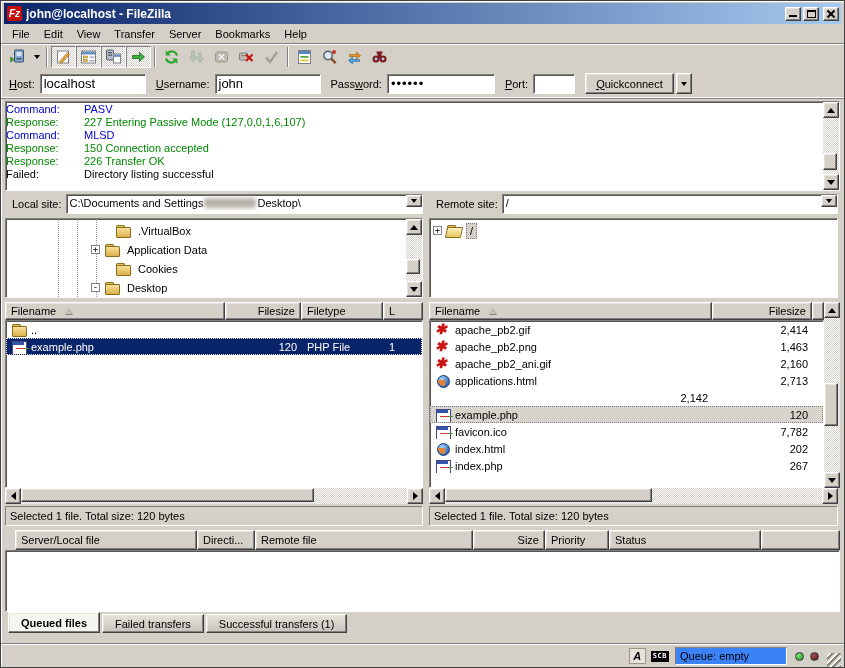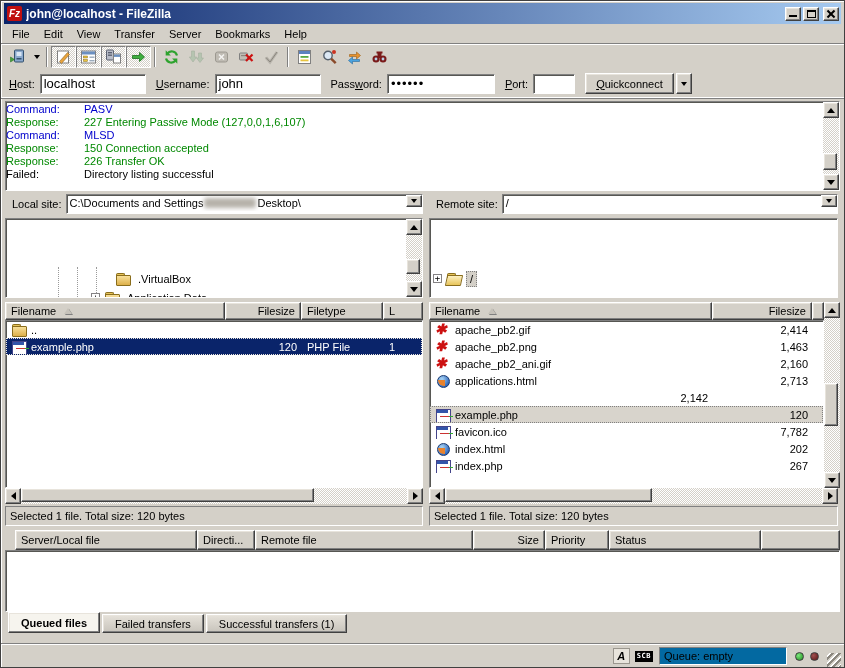--- a/index.html
+++ b/index.html
@@ -71,21 +71,21 @@
   .pane { display:flex; flex-direction:column; }
   .pane-local { width:418px; } .pane-remote { width:409px; }
   .vsplit { width:6px; flex:none; } .hsplit { height:4px; flex:none; }
   .site-row { height:20px; margin-bottom:4px; display:flex; align-items:center; flex:none;padding-left:7px; }
   .site-label { margin-right:4px; white-space:nowrap; }
   .combo { flex:1; height:20px; display:flex; align-items:flex-start; background:#ffffff; }
   .combo-text { flex:1; padding:2px 3px; display:flex; align-items:center; white-space:nowrap; overflow:hidden; }
   .combo-drop { width:16px; margin:0; display:flex; align-items:center; justify-content:center; }
   .redacted { display:inline-block; width:52px; height:10px; background:#b6b2aa; filter:blur(2px); border-radius:2px; margin:0 1px; }
   .tree { height:80px; flex:none; display:flex; background:#fff; overflow:hidden; }
-  .tree-body { flex:1; position:relative; padding-top:2px; overflow:hidden;margin-top:48px; }
+  .tree-body { flex:1; position:relative; padding-top:2px; overflow:hidden; }
   .guide { position:absolute; top:0; bottom:0; width:1px; border-left:1px dotted #9a9a9a; }
   .trow { height:19px; display:flex; align-items:center; position:relative; }
   .indent { width:96px; flex:none; }
   .expander { width:9px; height:9px; flex:none; background:#fff; border:1px solid #848284; font-size:9px; line-height:7px; text-align:center; margin-right:4px; font-family:"DejaVu Sans Mono",monospace; }
   .expander.none { visibility:hidden; }
   .tlabel { padding:1px 3px; white-space:nowrap; }
   .tlabel.tree-sel { background:#d4d0c8; border:1px dotted #808080; }
   
   .list-header { height:18px; flex:none; display:grid; }
   .hcell { display:flex; align-items:center; padding:0 5px; overflow:hidden; white-space:nowrap; }
@@ -120,21 +120,21 @@
   .qbody { height:62px; background:#fff; border:1px solid; border-color:#808080 #fff #fff #808080; box-shadow:inset 1px 1px 0 #575753; }
   .tabs { height:21px; display:flex; align-items:flex-end; padding-left:3px; gap:2px; }
   .tab { height:19px; padding:2px 12px; display:flex; align-items:center; background:linear-gradient(#e6e2da,#c8c4bc); }
   .tab.active { background:#f6f4ee; font-weight:bold; height:21px; }
   .strip { height:10px; flex:none; }
   
   .statusbar { height:25px; flex:none; border-top:1px solid #808080; box-shadow:0 1px 0 #fff inset;
     display:flex; align-items:center; justify-content:flex-end; padding:0 2px 0 6px; }
   .dt-icon { width:17px; height:16px; border:1px solid #9a968e; background:#e8e4dc; display:flex; align-items:center; justify-content:center; font-weight:bold; font-style:italic; font-size:11px; margin-right:5px; }
   .badge { background:#000; color:#fff; font-size:7px; font-weight:bold; padding:2px 2px; line-height:7px; letter-spacing:.5px; margin-right:6px; font-family:"DejaVu Sans Mono",monospace; }
-  .queue-box { width:128px; height:18px; display:flex; align-items:center; padding:0 4px; background:#0369a1;
+  .queue-box { width:112px; height:18px; display:flex; align-items:center; padding:0 4px; background:#3b82f6;
     border:1px solid; border-color:#808080 #ffffff #ffffff #808080; margin-right:8px; }
   .led { width:9px; height:9px; border-radius:50%; margin-right:6px; border:1px solid #3c3c3c; }
   .led-green { background:radial-gradient(circle at 35% 35%, #7ce87c, #1e8a1e); }
   .led-red { background:radial-gradient(circle at 35% 35%, #a05050, #5a1414); }
   .grip { width:14px; height:14px; align-self:flex-end; margin:0 1px 1px 2px;
     background:repeating-linear-gradient(135deg, transparent 0 2px, #ffffff 2px 3px, #8a867e 3px 5px); }
 </style>
 </head>
 <body>
 

